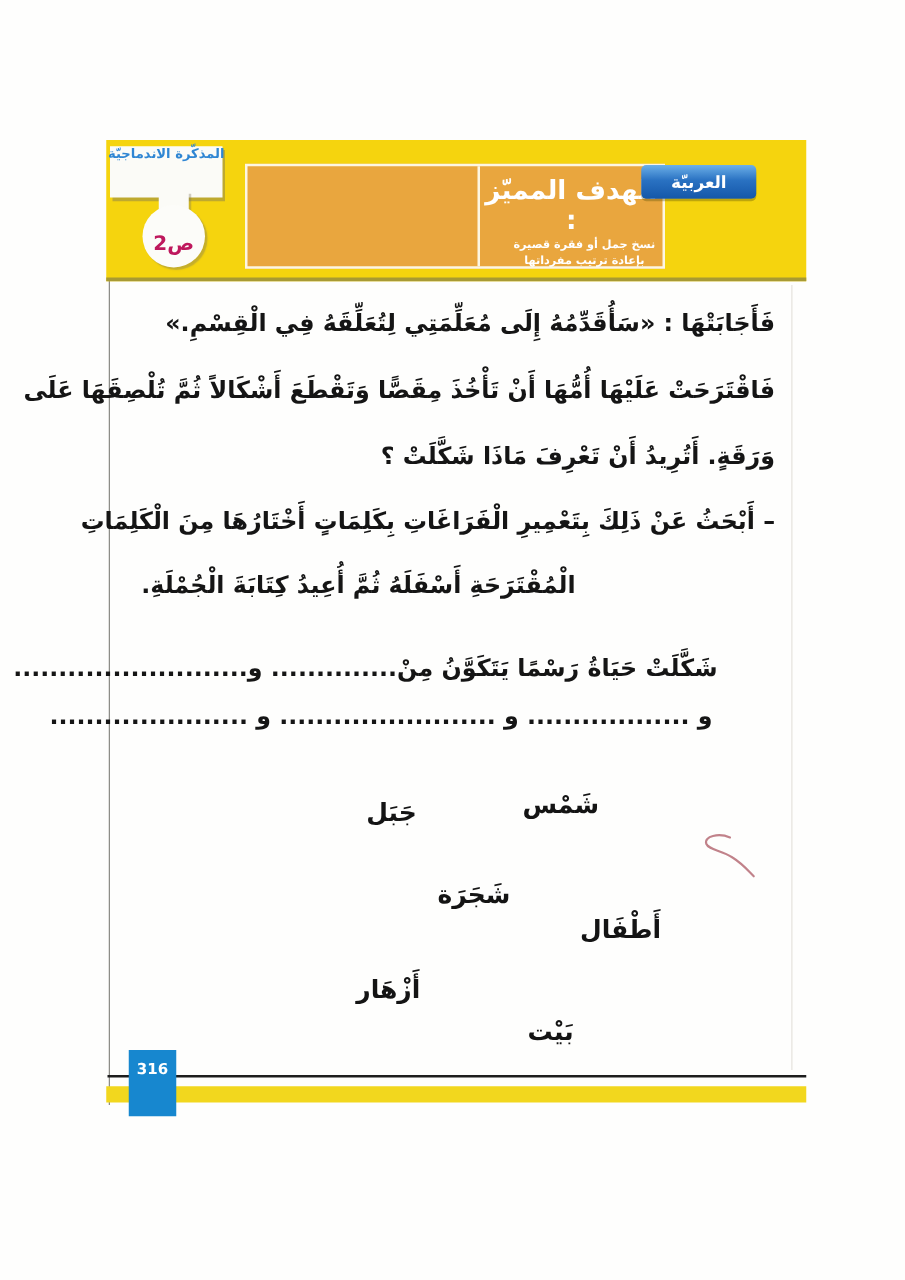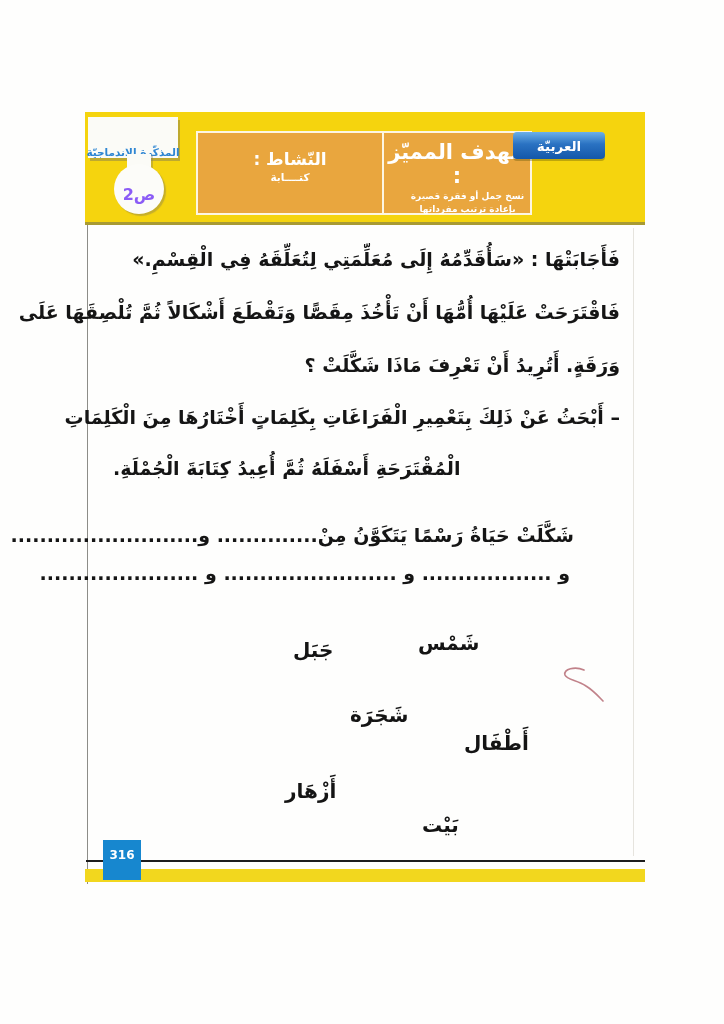--- a/index.html
+++ b/index.html
@@ -10,28 +10,28 @@
   
   .edge-left{position:absolute;left:87px;top:112px;width:1px;height:772px;background:#8d8d88;}
   .edge-right{position:absolute;left:633px;top:228px;width:1px;height:628px;background:#e6e4de;}
 
   
   .band{position:absolute;left:85px;top:112px;width:560px;height:110px;
     background:#f5d40e;border-bottom:3px solid #a89a33;}
 
   
   .memo-box{position:absolute;left:88px;top:117px;width:90px;height:41px;background:#fbfbf7;
-    box-shadow:2px 3px 0 rgba(125,118,88,.45);display:flex;align-items:flex-end;justify-content:center;}
+    box-shadow:2px 3px 0 rgba(125,118,88,.45);display:flex;align-items:flex-start;justify-content:center;}
   .memo-box .t{color:#2f86d3;font-weight:bold;font-size:10.5px;white-space:nowrap;}
   .memo-stem{position:absolute;left:127px;top:154px;width:24px;height:22px;background:#fbfbf7;
     border-radius:0 0 8px 8px;box-shadow:2px 1px 0 rgba(125,118,88,.35);}
   .memo-circle{position:absolute;left:114px;top:164px;width:50px;height:50px;border-radius:50%;
     background:#fcfcf9;box-shadow:2px 2px 1px rgba(125,118,88,.4);
     display:flex;align-items:center;justify-content:center;}
-  .memo-circle .t{color:#8b5cf6;font-weight:bold;font-size:16px;margin-top:10px;}
+  .memo-circle .t{color:#be185d;font-weight:bold;font-size:16px;margin-top:10px;}
 
   
   .orange-box{position:absolute;left:196px;top:131px;width:332px;height:80px;
     background:#e9a63e;border:2px solid #fdf6e2;display:flex;flex-direction:row;}
   .cell{position:relative;height:100%;color:#fff;text-align:center;}
   .cell-obj{width:146px;border-left:2px solid #fdf6e2;}
   .cell-act{width:184px;}
   .obj-title{font-weight:bold;font-size:21px;margin-top:7px;}
   .obj-sub{font-weight:bold;font-size:9px;margin-top:3px;margin-left:21px;}
   .act-title{font-weight:bold;font-size:17px;margin-top:16px;}
@@ -66,21 +66,21 @@
   .w-shajara{left:350px;top:703px;}
   .w-atfal{left:464px;top:731px;}
   .w-bayt{left:422px;top:781px;margin-top:32px;}
   .w-azhar{left:285px;top:779px;}
 
   .pen-mark{position:absolute;left:556px;top:662px;width:60px;height:48px;}
 
   
   .footer-rule{position:absolute;left:86px;top:860px;width:559px;height:2px;background:#1d1d1d;}
   .footer-band{position:absolute;left:85px;top:869px;width:560px;height:13px;background:#f2d71e;}
-  .page-badge{position:absolute;left:103px;top:840px;width:38px;height:40px;background:#1787cf;
+  .page-badge{position:absolute;left:103px;top:840px;width:38px;height:53px;background:#1787cf;
     color:#fff;font-weight:bold;font-size:12px;text-align:center;}
   .page-badge span{display:inline-block;margin-top:8px;}
 </style>
 </head>
 <body>
 
 <div class="screen">
 
   <div class="edge-left"></div>
   <div class="edge-right"></div>
@@ -93,24 +93,20 @@
   <div class="memo-stem"></div>
   <div class="memo-circle">
     <span class="t">ص2</span>
   </div>
 
   <div class="orange-box" dir="rtl">
     <div class="cell cell-obj">
       <div class="obj-title">الهدف المميّز :</div>
       <div class="obj-sub">نسخ جمل أو فقرة قصيرة</div>
       <div class="obj-sub">بإعادة ترتيب مفرداتها</div>
-    </div>
-    <div class="cell cell-act">
-      <div class="act-title">النّشاط :</div>
-      <div class="act-value">كتــــابة</div>
     </div>
   </div>
 
   <div class="subject-badge">العربيّة</div>
 
   <div class="body-text">
     <div class="bline l1">فَأَجَابَتْهَا : «سَأُقَدِّمُهُ إِلَى مُعَلِّمَتِي لِتُعَلِّقَهُ فِي الْقِسْمِ.»</div>
     <div class="bline l2">فَاقْتَرَحَتْ عَلَيْهَا أُمُّهَا أَنْ تَأْخُذَ مِقَصًّا وَتَقْطَعَ أَشْكَالاً ثُمَّ تُلْصِقَهَا عَلَى</div>
     <div class="bline l3">وَرَقَةٍ. أَتُرِيدُ أَنْ تَعْرِفَ مَاذَا شَكَّلَتْ ؟</div>
     <div class="bline l4">– أَبْحَثُ عَنْ ذَلِكَ بِتَعْمِيرِ الْفَرَاغَاتِ بِكَلِمَاتٍ أَخْتَارُهَا مِنَ الْكَلِمَاتِ</div>

